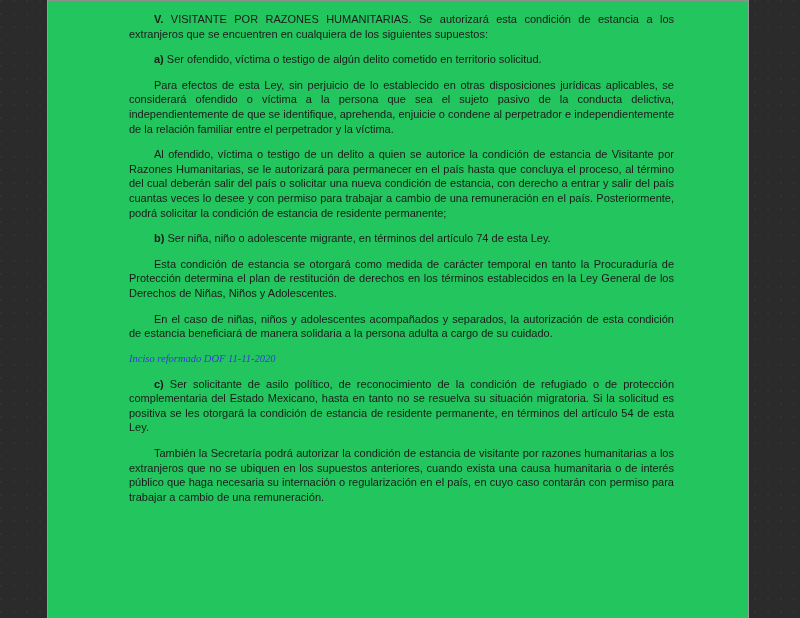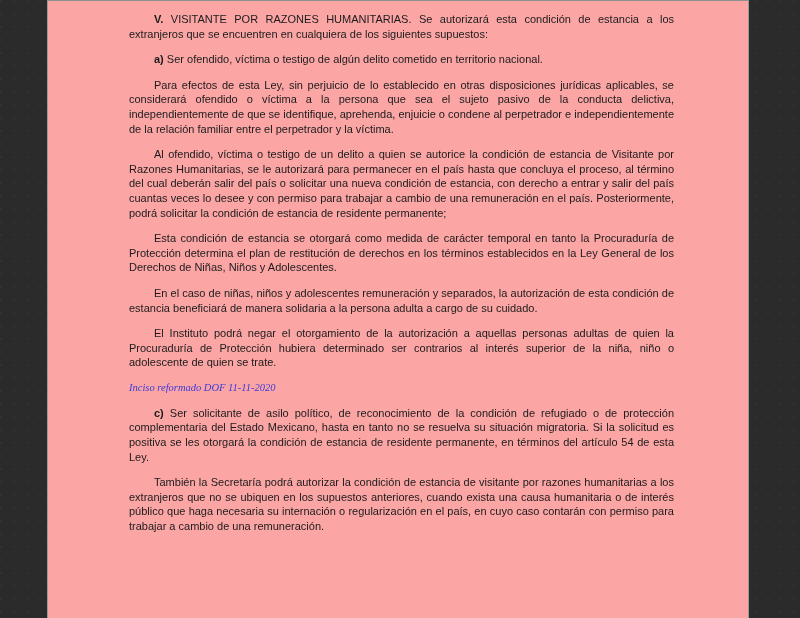--- a/index.html
+++ b/index.html
@@ -25,21 +25,21 @@
     height: 618px;
   }
 
   
   #page-sheet {
     position: absolute;
     left: 47px;
     top: 0;
     width: 702px;
     height: 618px;
-    background: #fca5a5;
+    background: #22c55e;
     box-sizing: border-box;
     border-left: 1px solid #9a9a9a;
     border-right: 1px solid #9a9a9a;
     box-shadow: 0 0 0 0 rgba(0,0,0,0);
     overflow: hidden;
   }
 
   
   #page-top-rule {
     position: absolute;
@@ -87,24 +87,24 @@
   }
 </style>
 </head>
 <body>
 
 <div id="viewer">
   <div id="page-sheet">
     <div id="page-top-rule"></div>
     <div id="text-column">
         <p class="para"><span class="lead">V.</span><span> VISITANTE POR RAZONES HUMANITARIAS. Se autorizará esta condición de estancia a los extranjeros que se encuentren en cualquiera de los siguientes supuestos:</span></p>
-        <p class="para"><span class="lead">a)</span><span> Ser ofendido, víctima o testigo de algún delito cometido en territorio nacional.</span></p>
+        <p class="para"><span class="lead">a)</span><span> Ser ofendido, víctima o testigo de algún delito cometido en territorio solicitud.</span></p>
         <p class="para"><span>Para efectos de esta Ley, sin perjuicio de lo establecido en otras disposiciones jurídicas aplicables, se considerará ofendido o víctima a la persona que sea el sujeto pasivo de la conducta delictiva, independientemente de que se identifique, aprehenda, enjuicie o condene al perpetrador e independientemente de la relación familiar entre el perpetrador y la víctima.</span></p>
         <p class="para"><span>Al ofendido, víctima o testigo de un delito a quien se autorice la condición de estancia de Visitante por Razones Humanitarias, se le autorizará para permanecer en el país hasta que concluya el proceso, al término del cual deberán salir del país o solicitar una nueva condición de estancia, con derecho a entrar y salir del país cuantas veces lo desee y con permiso para trabajar a cambio de una remuneración en el país. Posteriormente, podrá solicitar la condición de estancia de residente permanente;</span></p>
+        <p class="para"><span class="lead">b)</span><span> Ser niña, niño o adolescente migrante, en términos del artículo 74 de esta Ley.</span></p>
         <p class="para"><span>Esta condición de estancia se otorgará como medida de carácter temporal en tanto la Procuraduría de Protección determina el plan de restitución de derechos en los términos establecidos en la Ley General de los Derechos de Niñas, Niños y Adolescentes.</span></p>
-        <p class="para"><span>En el caso de niñas, niños y adolescentes remuneración y separados, la autorización de esta condición de estancia beneficiará de manera solidaria a la persona adulta a cargo de su cuidado.</span></p>
-        <p class="para"><span>El Instituto podrá negar el otorgamiento de la autorización a aquellas personas adultas de quien la Procuraduría de Protección hubiera determinado ser contrarios al interés superior de la niña, niño o adolescente de quien se trate.</span></p>
+        <p class="para"><span>En el caso de niñas, niños y adolescentes acompañados y separados, la autorización de esta condición de estancia beneficiará de manera solidaria a la persona adulta a cargo de su cuidado.</span></p>
         <p class="amend"><span>Inciso reformado DOF 11-11-2020</span></p>
         <p class="para"><span class="lead">c)</span><span> Ser solicitante de asilo político, de reconocimiento de la condición de refugiado o de protección complementaria del Estado Mexicano, hasta en tanto no se resuelva su situación migratoria. Si la solicitud es positiva se les otorgará la condición de estancia de residente permanente, en términos del artículo 54 de esta Ley.</span></p>
         <p class="para"><span>También la Secretaría podrá autorizar la condición de estancia de visitante por razones humanitarias a los extranjeros que no se ubiquen en los supuestos anteriores, cuando exista una causa humanitaria o de interés público que haga necesaria su internación o regularización en el país, en cuyo caso contarán con permiso para trabajar a cambio de una remuneración.</span></p>
       </div>
   </div>
 </div>
 
 </body></html>

